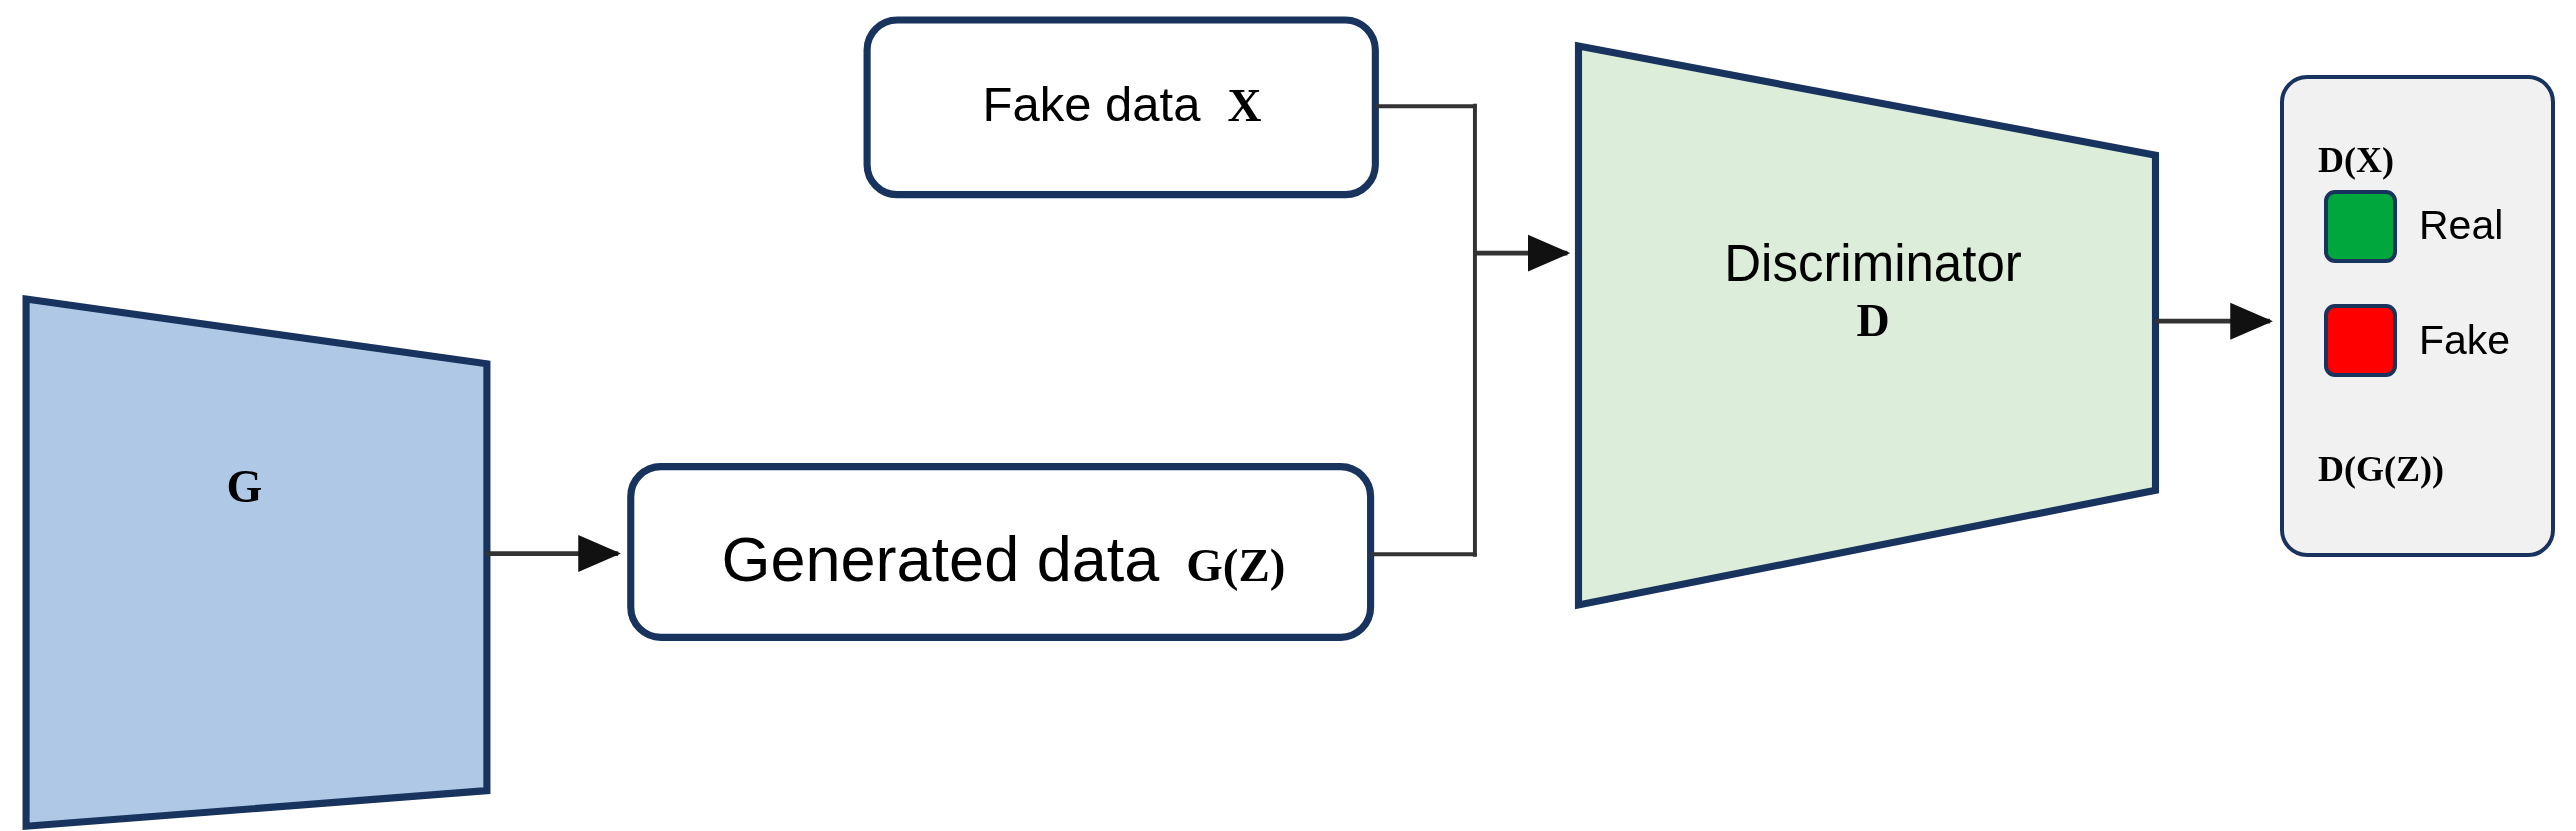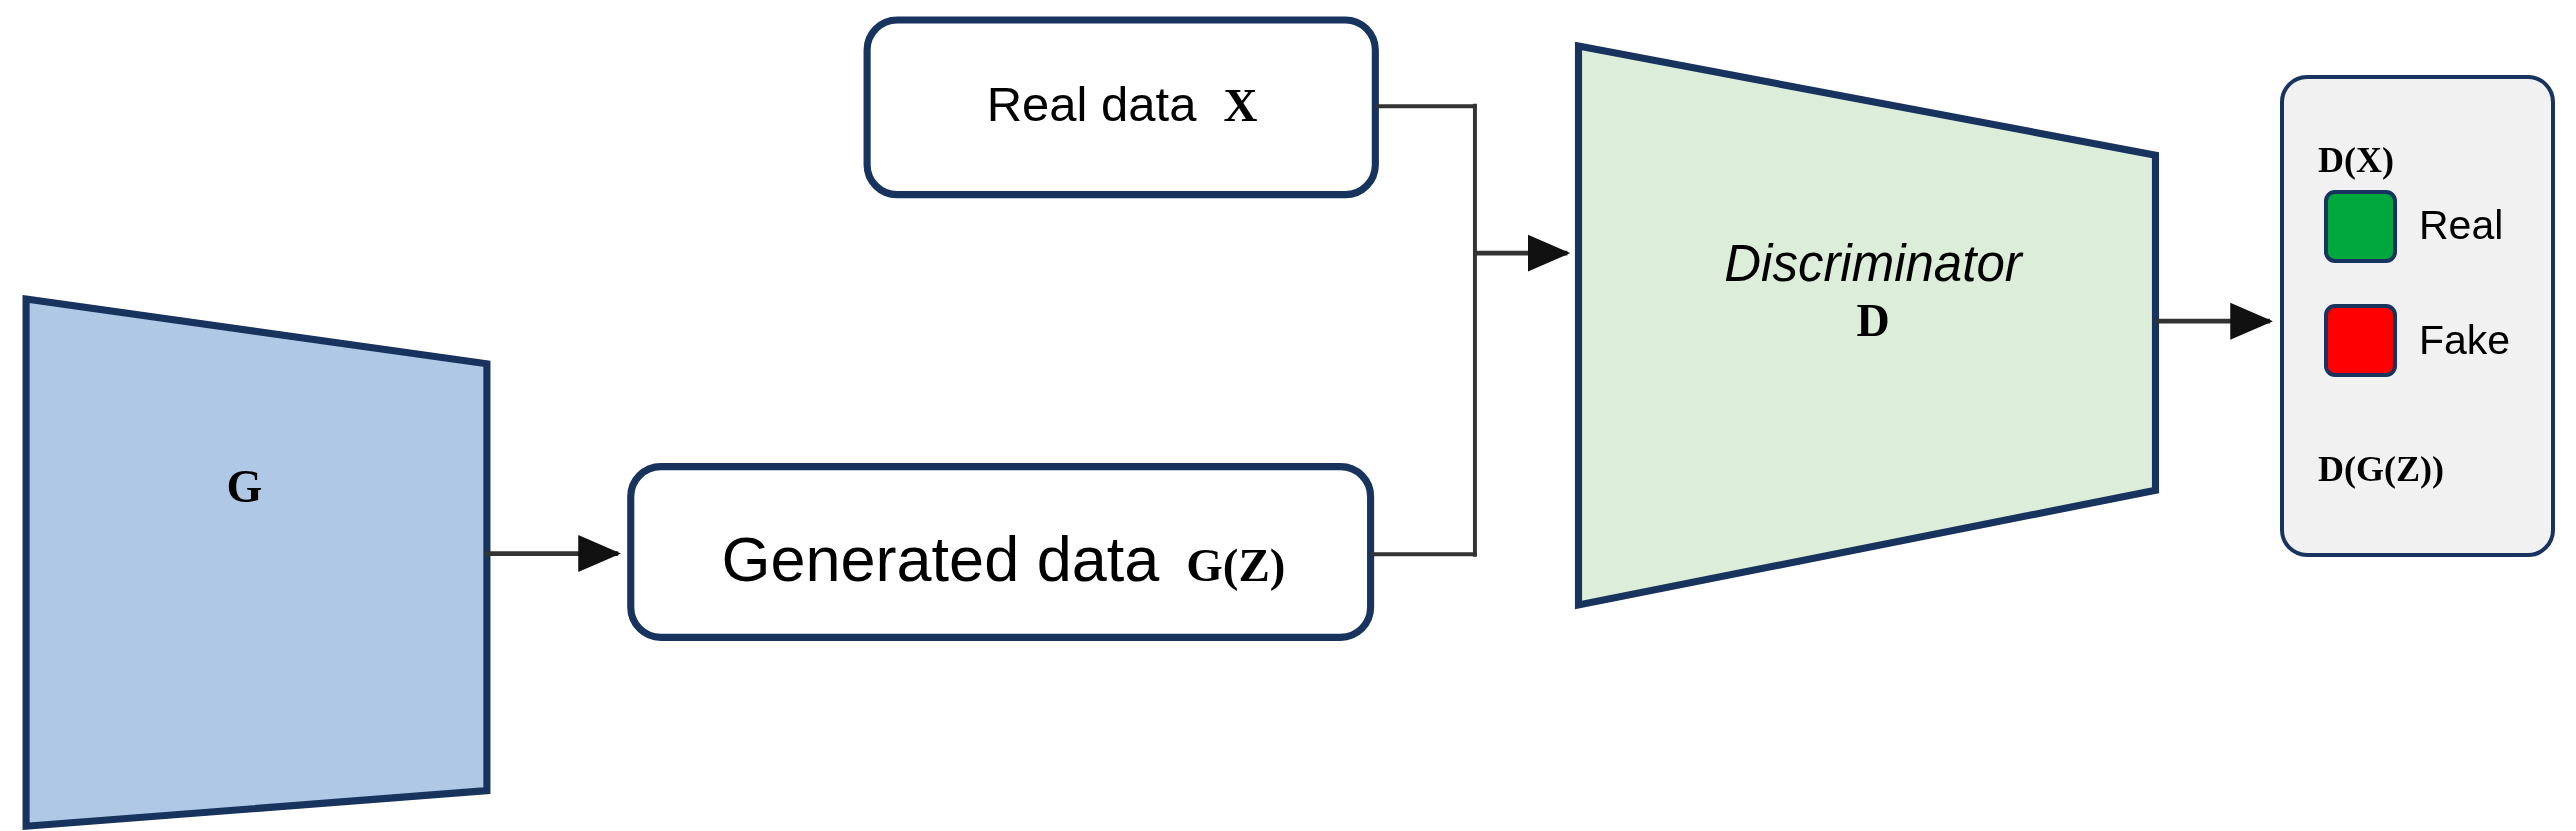--- a/index.html
+++ b/index.html
@@ -44,21 +44,21 @@
   #generator-title { font-size: 51px; }
   #generator-symbol { font-size: 46px; margin-top: 6.3px; }
 
   
   #discriminator-label-wrap {
     left: 1612px;
     top: 237px;
     width: 522px;
     text-align: center;
   }
-  #discriminator-title { font-size: 51px; font-style: italic; }
+  #discriminator-title { font-size: 51px; }
   #discriminator-symbol { font-size: 46px; margin-top: 6.3px; }
 
   
   #real-data-label-wrap {
     left: 885px;
     top: 79px;
     width: 474px;
     text-align: center;
   }
   #real-data-label-wrap .sans { font-size: 49px; }
@@ -152,21 +152,21 @@
   <div class="lbl" id="generator-label-wrap">
     <div class="serif" id="generator-symbol">G</div>
   </div>
 
   <div class="lbl" id="discriminator-label-wrap">
     <div class="sans" id="discriminator-title">Discriminator</div>
     <div class="serif" id="discriminator-symbol">D</div>
   </div>
 
   <div class="lbl" id="real-data-label-wrap">
-    <span class="sans">Real data</span><span class="serif">X</span>
+    <span class="sans">Fake data</span><span class="serif">X</span>
   </div>
 
   <div class="lbl" id="generated-data-label-wrap">
     <span class="sans">Generated data</span><span class="serif">G(Z)</span>
   </div>
 
   <div id="output-panel"></div>
 
   <div class="lbl serif" id="dx-label">D(X)</div>
 

